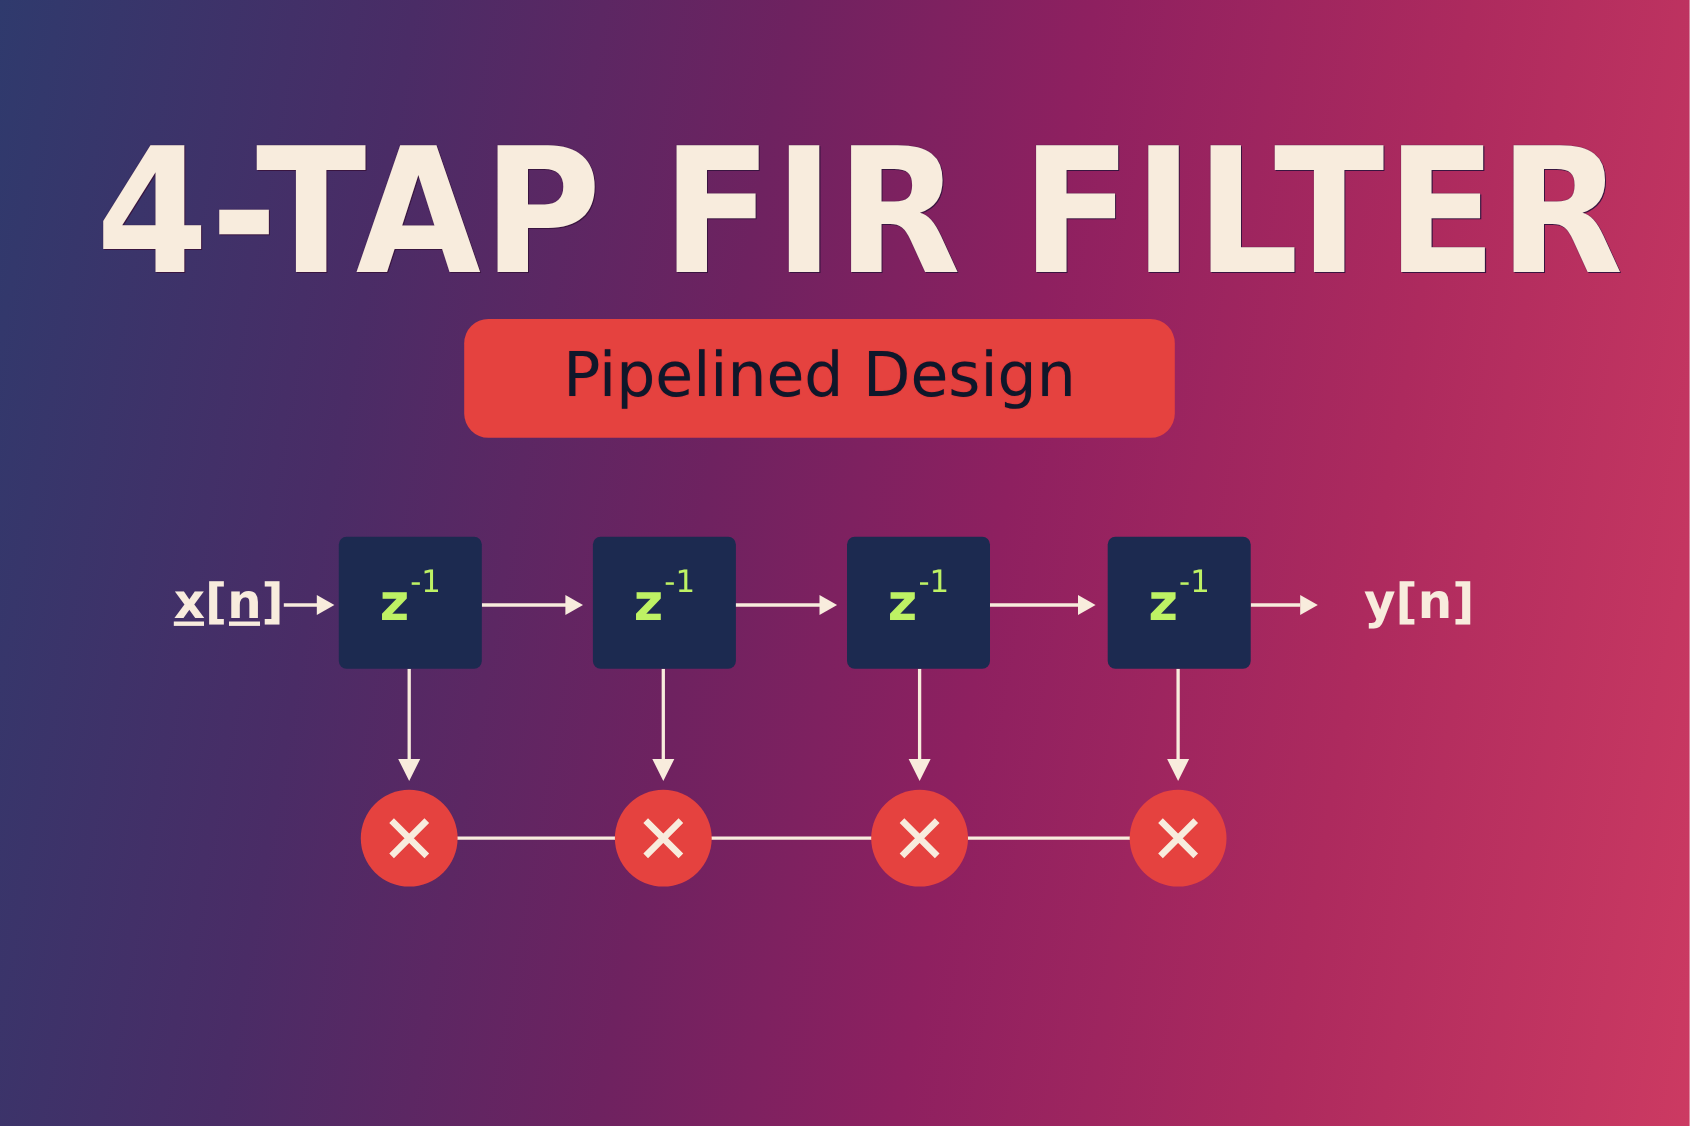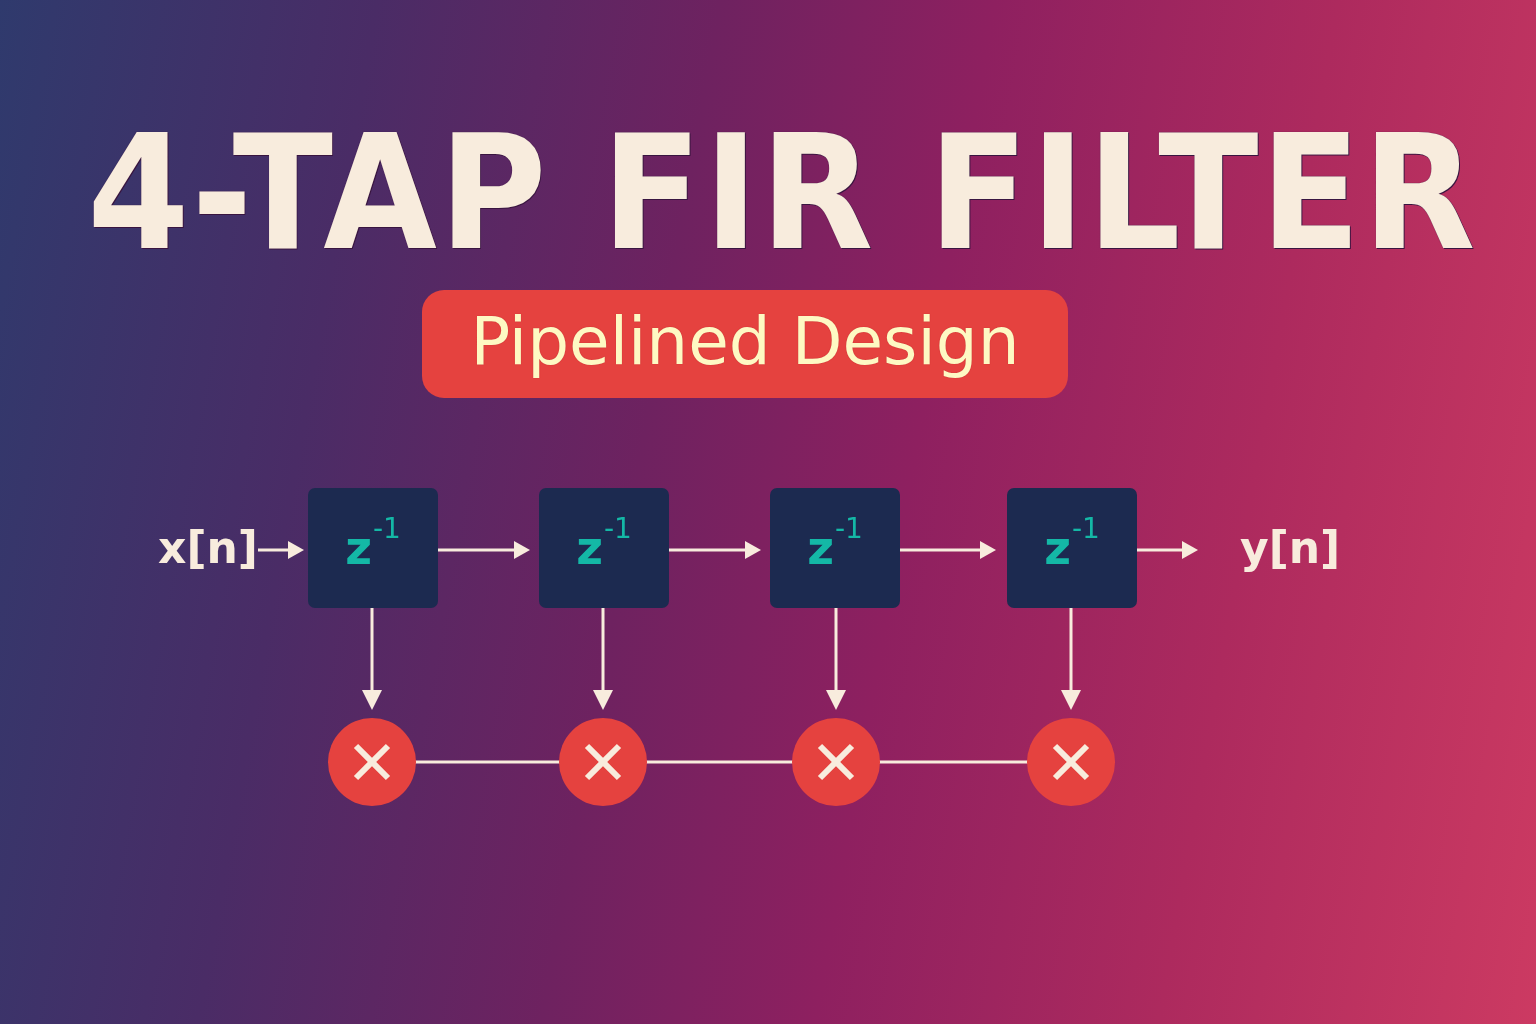--- a/index.html
+++ b/index.html
@@ -17,33 +17,33 @@
       letter-spacing:2px; white-space:nowrap;
       text-shadow: 0 0 1px #3a1640, 1px 1px 0 #3a1640;
     }
     .title span { display:inline-block; transform:scaleX(0.93); transform-origin:center; }
     .badge {
       position:absolute; left:422px; top:290px; width:646px; height:108px;
       background:#e5423f; border-radius:22px;
       display:flex; align-items:center; justify-content:center;
     }
     .badge-text {
-      color:#fef9c3; font-size:66px; font-weight:normal; line-height:1;
+      color:#0f172a; font-size:56px; font-weight:normal; line-height:1;
       letter-spacing:0px; margin-top:-4px;
       text-shadow: 0 0 1px #b8202a;
     }
     .signal {
       position:absolute; color:#f8ecdd; font-size:44px; font-weight:bold;
       line-height:1; white-space:nowrap;
     }
     .delay {
       position:absolute; width:130px; height:120px; background:#1c2a50;
       border-radius:7px; display:flex; align-items:center; justify-content:center;
     }
-    .delay-label { color:#14b8a6; font-weight:bold; font-size:46px; line-height:1; position:relative; }
+    .delay-label { color:#bef264; font-weight:bold; font-size:46px; line-height:1; position:relative; }
     .delay-label sup { font-size:28px; font-weight:normal; vertical-align:top; position:relative; top:-10px; margin-left:1px; }
     .mult {
       position:absolute; width:88px; height:88px; border-radius:50%;
       background:#e5423f; display:flex; align-items:center; justify-content:center;
     }
     svg.wires { position:absolute; left:0; top:0; }
   </style>
 </head>
 <body>
 
@@ -88,21 +88,21 @@
       <path d="M980,541 L996,550 L980,559 Z"></path>
       <path d="M1182,541 L1198,550 L1182,559 Z"></path>
 
       <path d="M362,690 L382,690 L372,710 Z"></path>
       <path d="M593,690 L613,690 L603,710 Z"></path>
       <path d="M826,690 L846,690 L836,710 Z"></path>
       <path d="M1061,690 L1081,690 L1071,710 Z"></path>
     </g>
   </svg>
 
-  <div class="signal" style="left:158px; top:526px;">x[n]</div>
+  <div class="signal" style="left:158px; top:526px;text-decoration:underline;">x[n]</div>
   <div class="signal" style="left:1240px; top:526px;">y[n]</div>
 
   <div class="delay" style="left:308px; top:488px;">
     <span class="delay-label"><span>z</span><sup>-1</sup></span>
   </div>
   <div class="delay" style="left:539px; top:488px;">
     <span class="delay-label"><span>z</span><sup>-1</sup></span>
   </div>
   <div class="delay" style="left:770px; top:488px;">
     <span class="delay-label"><span>z</span><sup>-1</sup></span>

